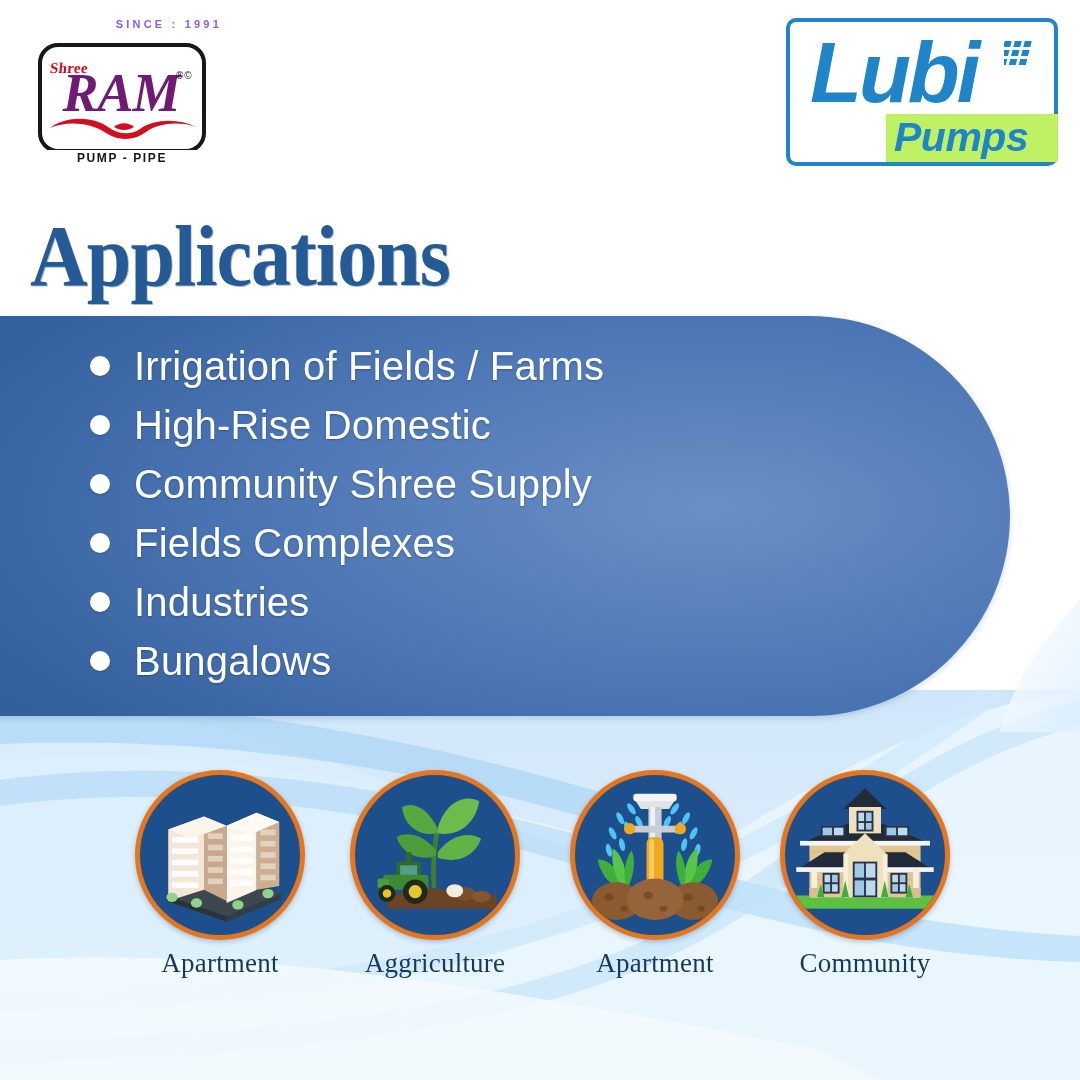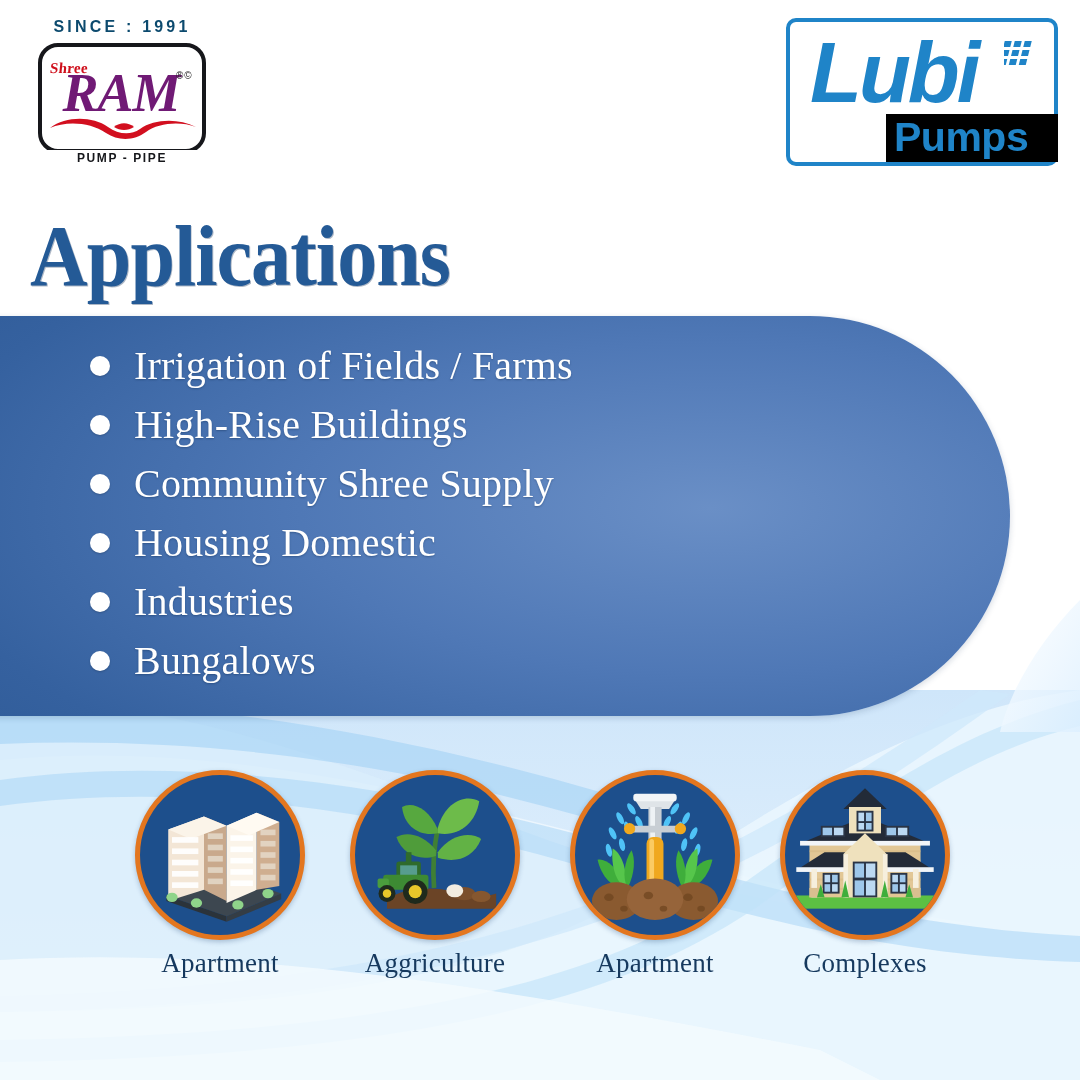--- a/index.html
+++ b/index.html
@@ -10,23 +10,23 @@
     overflow:hidden;
   }
   #stage{position:relative;width:1080px;height:1080px;overflow:hidden;background:#fff;}
 
   
   .bg-waves{position:absolute;left:0;top:0;width:1080px;height:1080px;z-index:0;}
 
   
   .ram-logo{position:absolute;left:22px;top:18px;width:200px;height:152px;z-index:6;}
   .ram-since{
-    position:absolute;left:0;top:0;width:200px;text-align:center;
-    font-family:"Liberation Sans",sans-serif;font-weight:bold;font-size:16px;
-    letter-spacing:3.2px;color:#0c4a6e;
+    position:absolute;left:0;top:0;width:200px;text-align:right;
+    font-family:"Liberation Sans",sans-serif;font-weight:bold;font-size:11px;
+    letter-spacing:3.2px;color:#8b5cf6;
   }
   .ram-box{
     position:absolute;left:16px;top:25px;width:168px;height:110px;
     border:4px solid #16171b;border-radius:20px;box-sizing:border-box;background:#fff;
   }
   .ram-shree{
     position:absolute;left:28px;top:42px;font-family:"Liberation Serif",serif;
     font-weight:bold;font-size:15px;color:#cf101c;letter-spacing:.3px;
     transform:skewX(-6deg);
   }
@@ -52,21 +52,22 @@
     border:4px solid #1f84c8;border-radius:10px;box-sizing:border-box;
   }
   .lubi-word{
     position:absolute;left:24px;top:12px;
     font-family:"Liberation Sans",sans-serif;font-weight:bold;font-style:italic;
     font-size:85px;line-height:85px;color:#1f84c8;letter-spacing:-3px;
   }
   .lubi-dots{position:absolute;left:218px;top:22px;width:34px;height:26px;}
   .lubi-pumps-wrap{
     position:absolute;left:100px;top:96px;width:172px;height:48px;
-    background:#000000;
+    background:#bef264;
+    font-style:italic;
   }
   .lubi-pumps{
     position:absolute;left:8px;top:0px;
     font-family:"Liberation Sans",sans-serif;font-weight:bold;font-size:41px;
     line-height:46px;color:#1f84c8;letter-spacing:-.5px;
   }
 
   
   .page-title{
     position:absolute;left:30px;top:210px;z-index:5;
@@ -89,21 +90,21 @@
   .list{
     position:absolute;left:90px;top:336px;width:880px;z-index:4;
   }
   .list-item{display:flex;align-items:center;height:59px;}
   .bullet{
     width:20px;height:20px;border-radius:50%;background:#ffffff;
     flex:0 0 20px;margin-right:24px;
     box-shadow:0 1px 2px rgba(0,0,0,.18);
   }
   .list-label{
-    font-family:Liberation Serif, serif;font-weight:400;
+    font-family:Liberation Sans, sans-serif;font-weight:400;
     font-size:40px;line-height:44px;color:#ffffff;letter-spacing:.2px;
     text-shadow:0 1px 2px rgba(10,35,70,.35);
   }
 
   
   .icon-row{position:absolute;left:0;top:770px;width:1080px;height:260px;z-index:4;}
   .icon-cell{position:absolute;top:0;width:210px;text-align:center;}
   .icon-circle{
     position:relative;margin:0 auto;width:170px;height:170px;border-radius:50%;
     background:#1d4f8c;border:5px solid #e3761f;box-sizing:border-box;
@@ -196,29 +197,29 @@
 
   <div class="blue-panel"></div>
 
   <div class="list">
     <div class="list-item">
       <span class="bullet"></span>
       <span class="list-label">Irrigation of Fields / Farms</span>
     </div>
     <div class="list-item">
       <span class="bullet"></span>
-      <span class="list-label">High-Rise Buildings</span>
+      <span class="list-label">High-Rise Domestic</span>
     </div>
     <div class="list-item">
       <span class="bullet"></span>
       <span class="list-label">Community Shree Supply</span>
     </div>
     <div class="list-item">
       <span class="bullet"></span>
-      <span class="list-label">Housing Domestic</span>
+      <span class="list-label">Fields Complexes</span>
     </div>
     <div class="list-item">
       <span class="bullet"></span>
       <span class="list-label">Industries</span>
     </div>
     <div class="list-item">
       <span class="bullet"></span>
       <span class="list-label">Bungalows</span>
     </div>
   </div>
@@ -430,18 +431,18 @@
           <rect x="130" y="120" width="14" height="10" fill="#d9bf8f"></rect>
 
           <g fill="#3fae3b">
             <path d="M60,130 L64,112 L68,130 Z"></path>
             <path d="M102,130 L106,112 L110,130 Z"></path>
             <path d="M34,130 L38,116 L42,130 Z"></path>
             <path d="M128,130 L132,116 L136,130 Z"></path>
           </g>
         </svg>
       </div>
-      <div class="icon-label">Complexes</div>
+      <div class="icon-label">Community</div>
     </div>
 
   </div>
 
 </div>
 
 </body></html>

